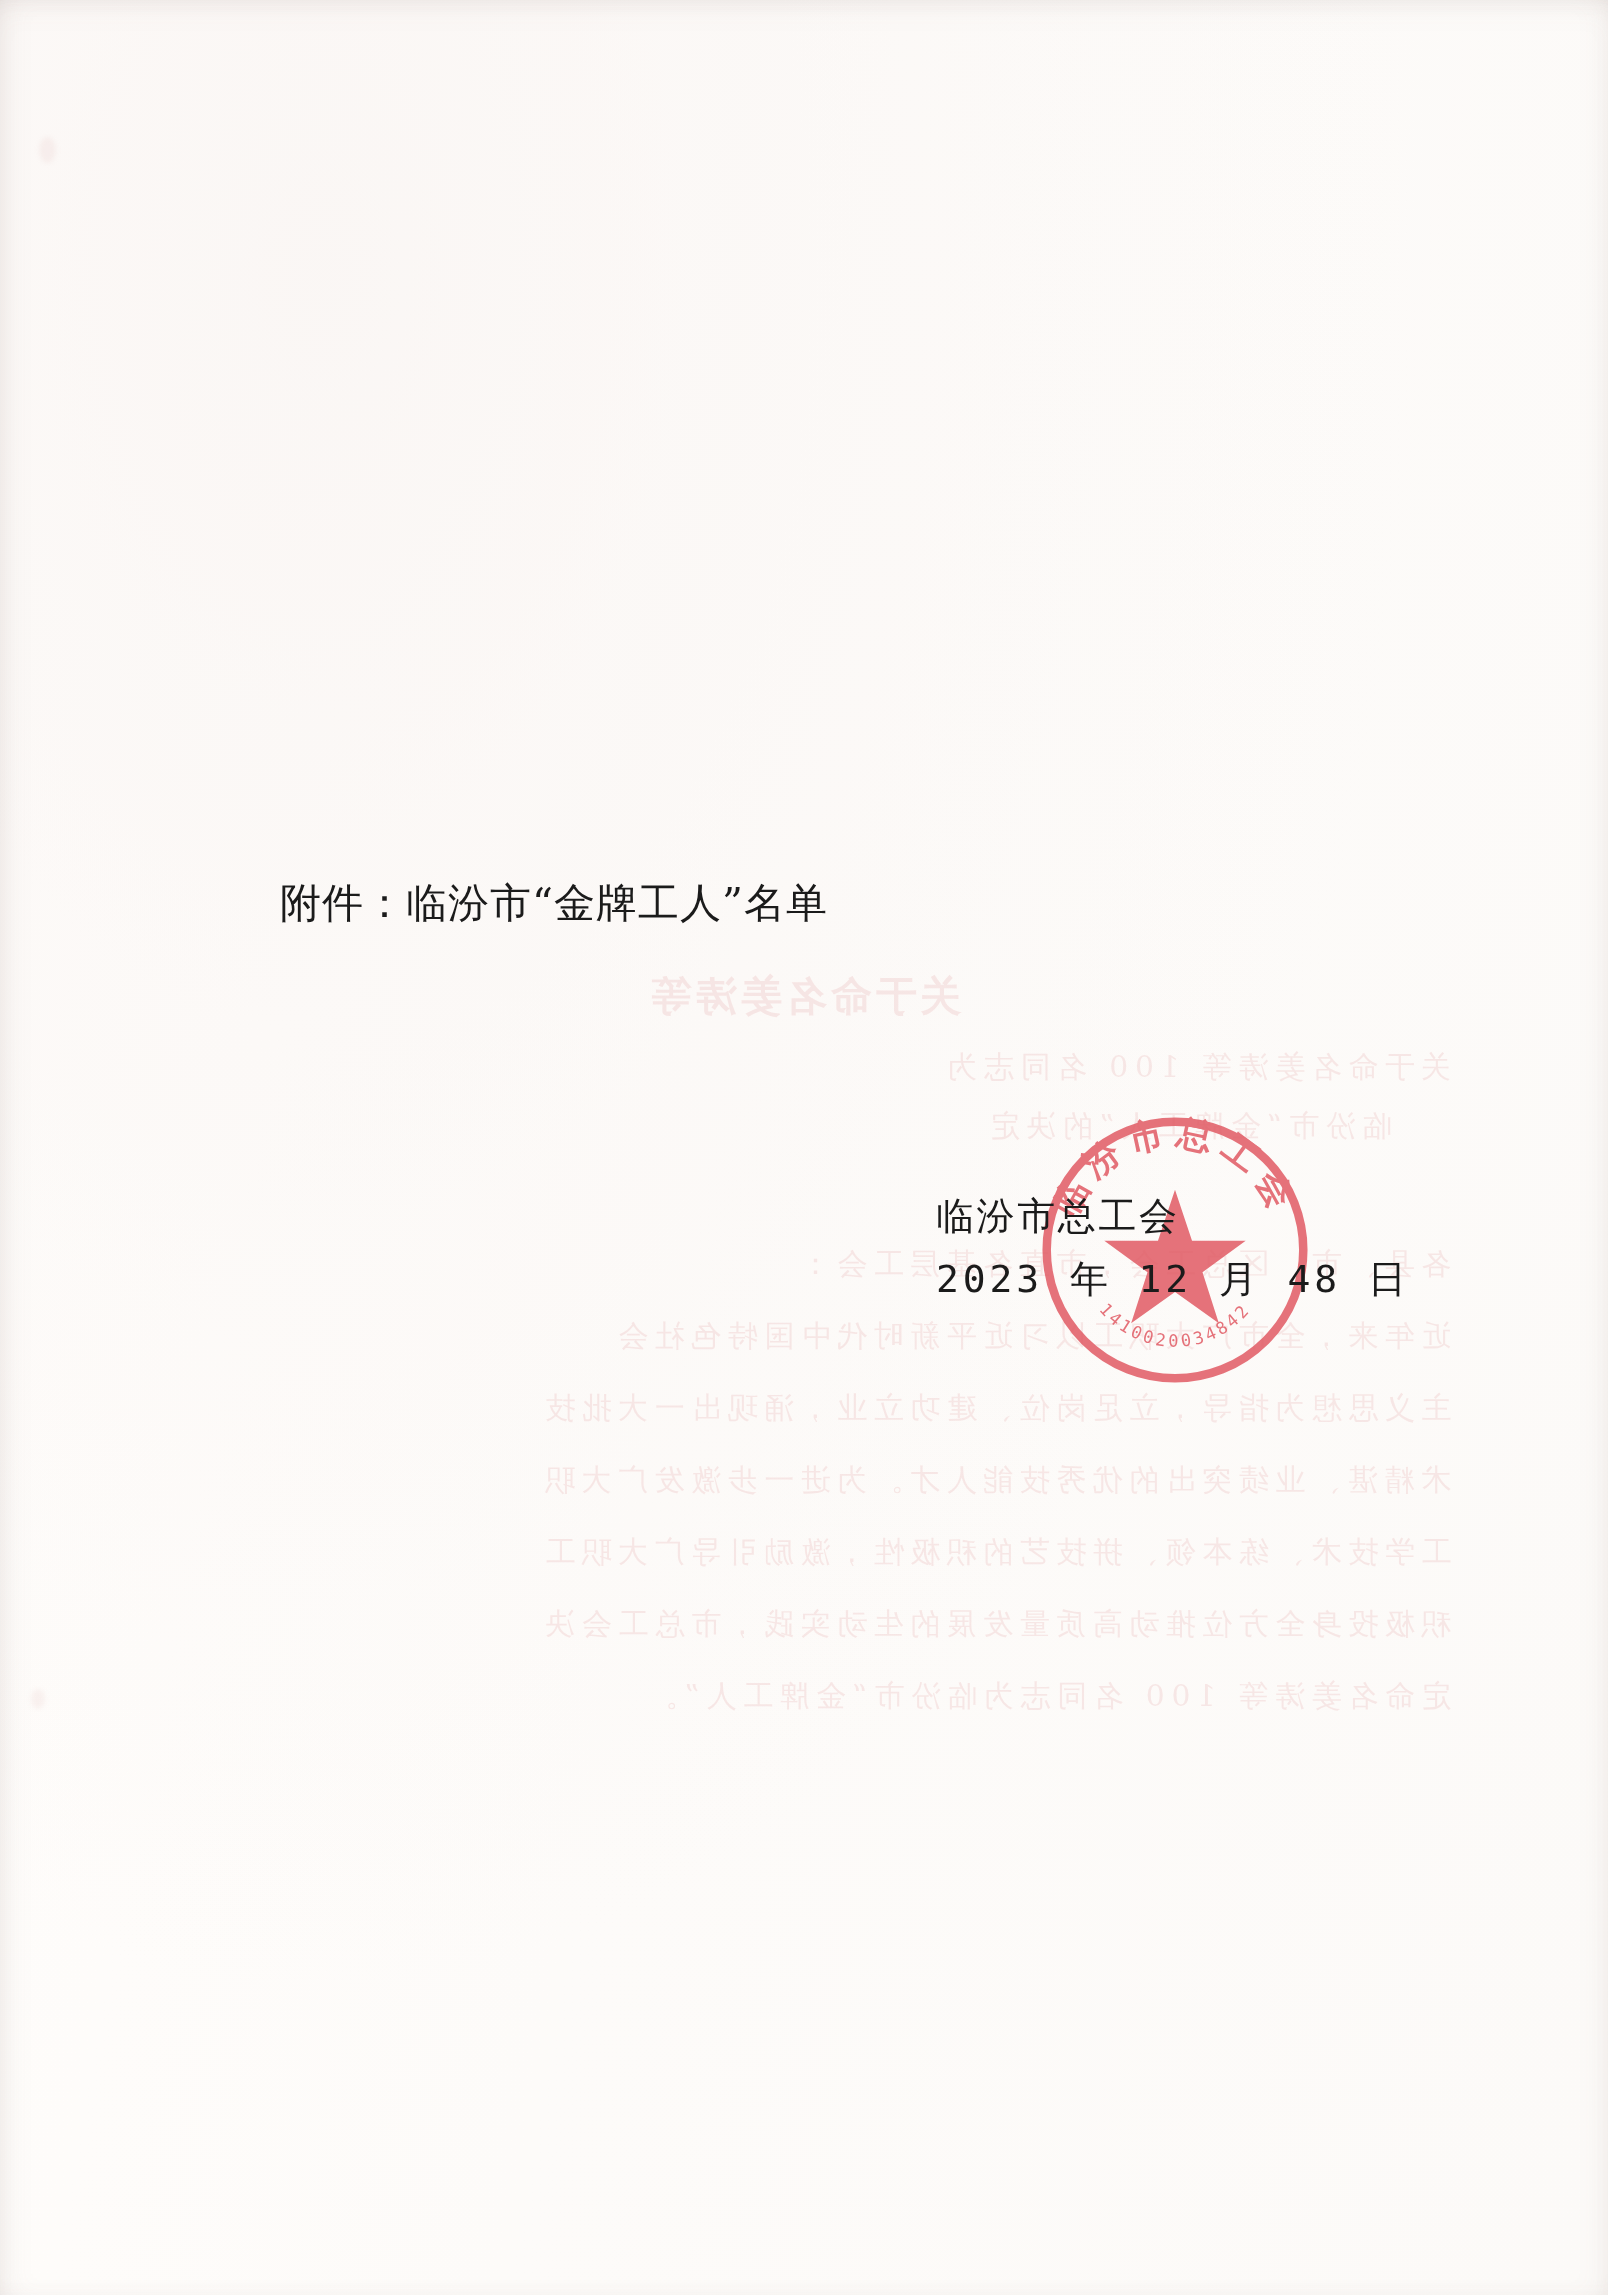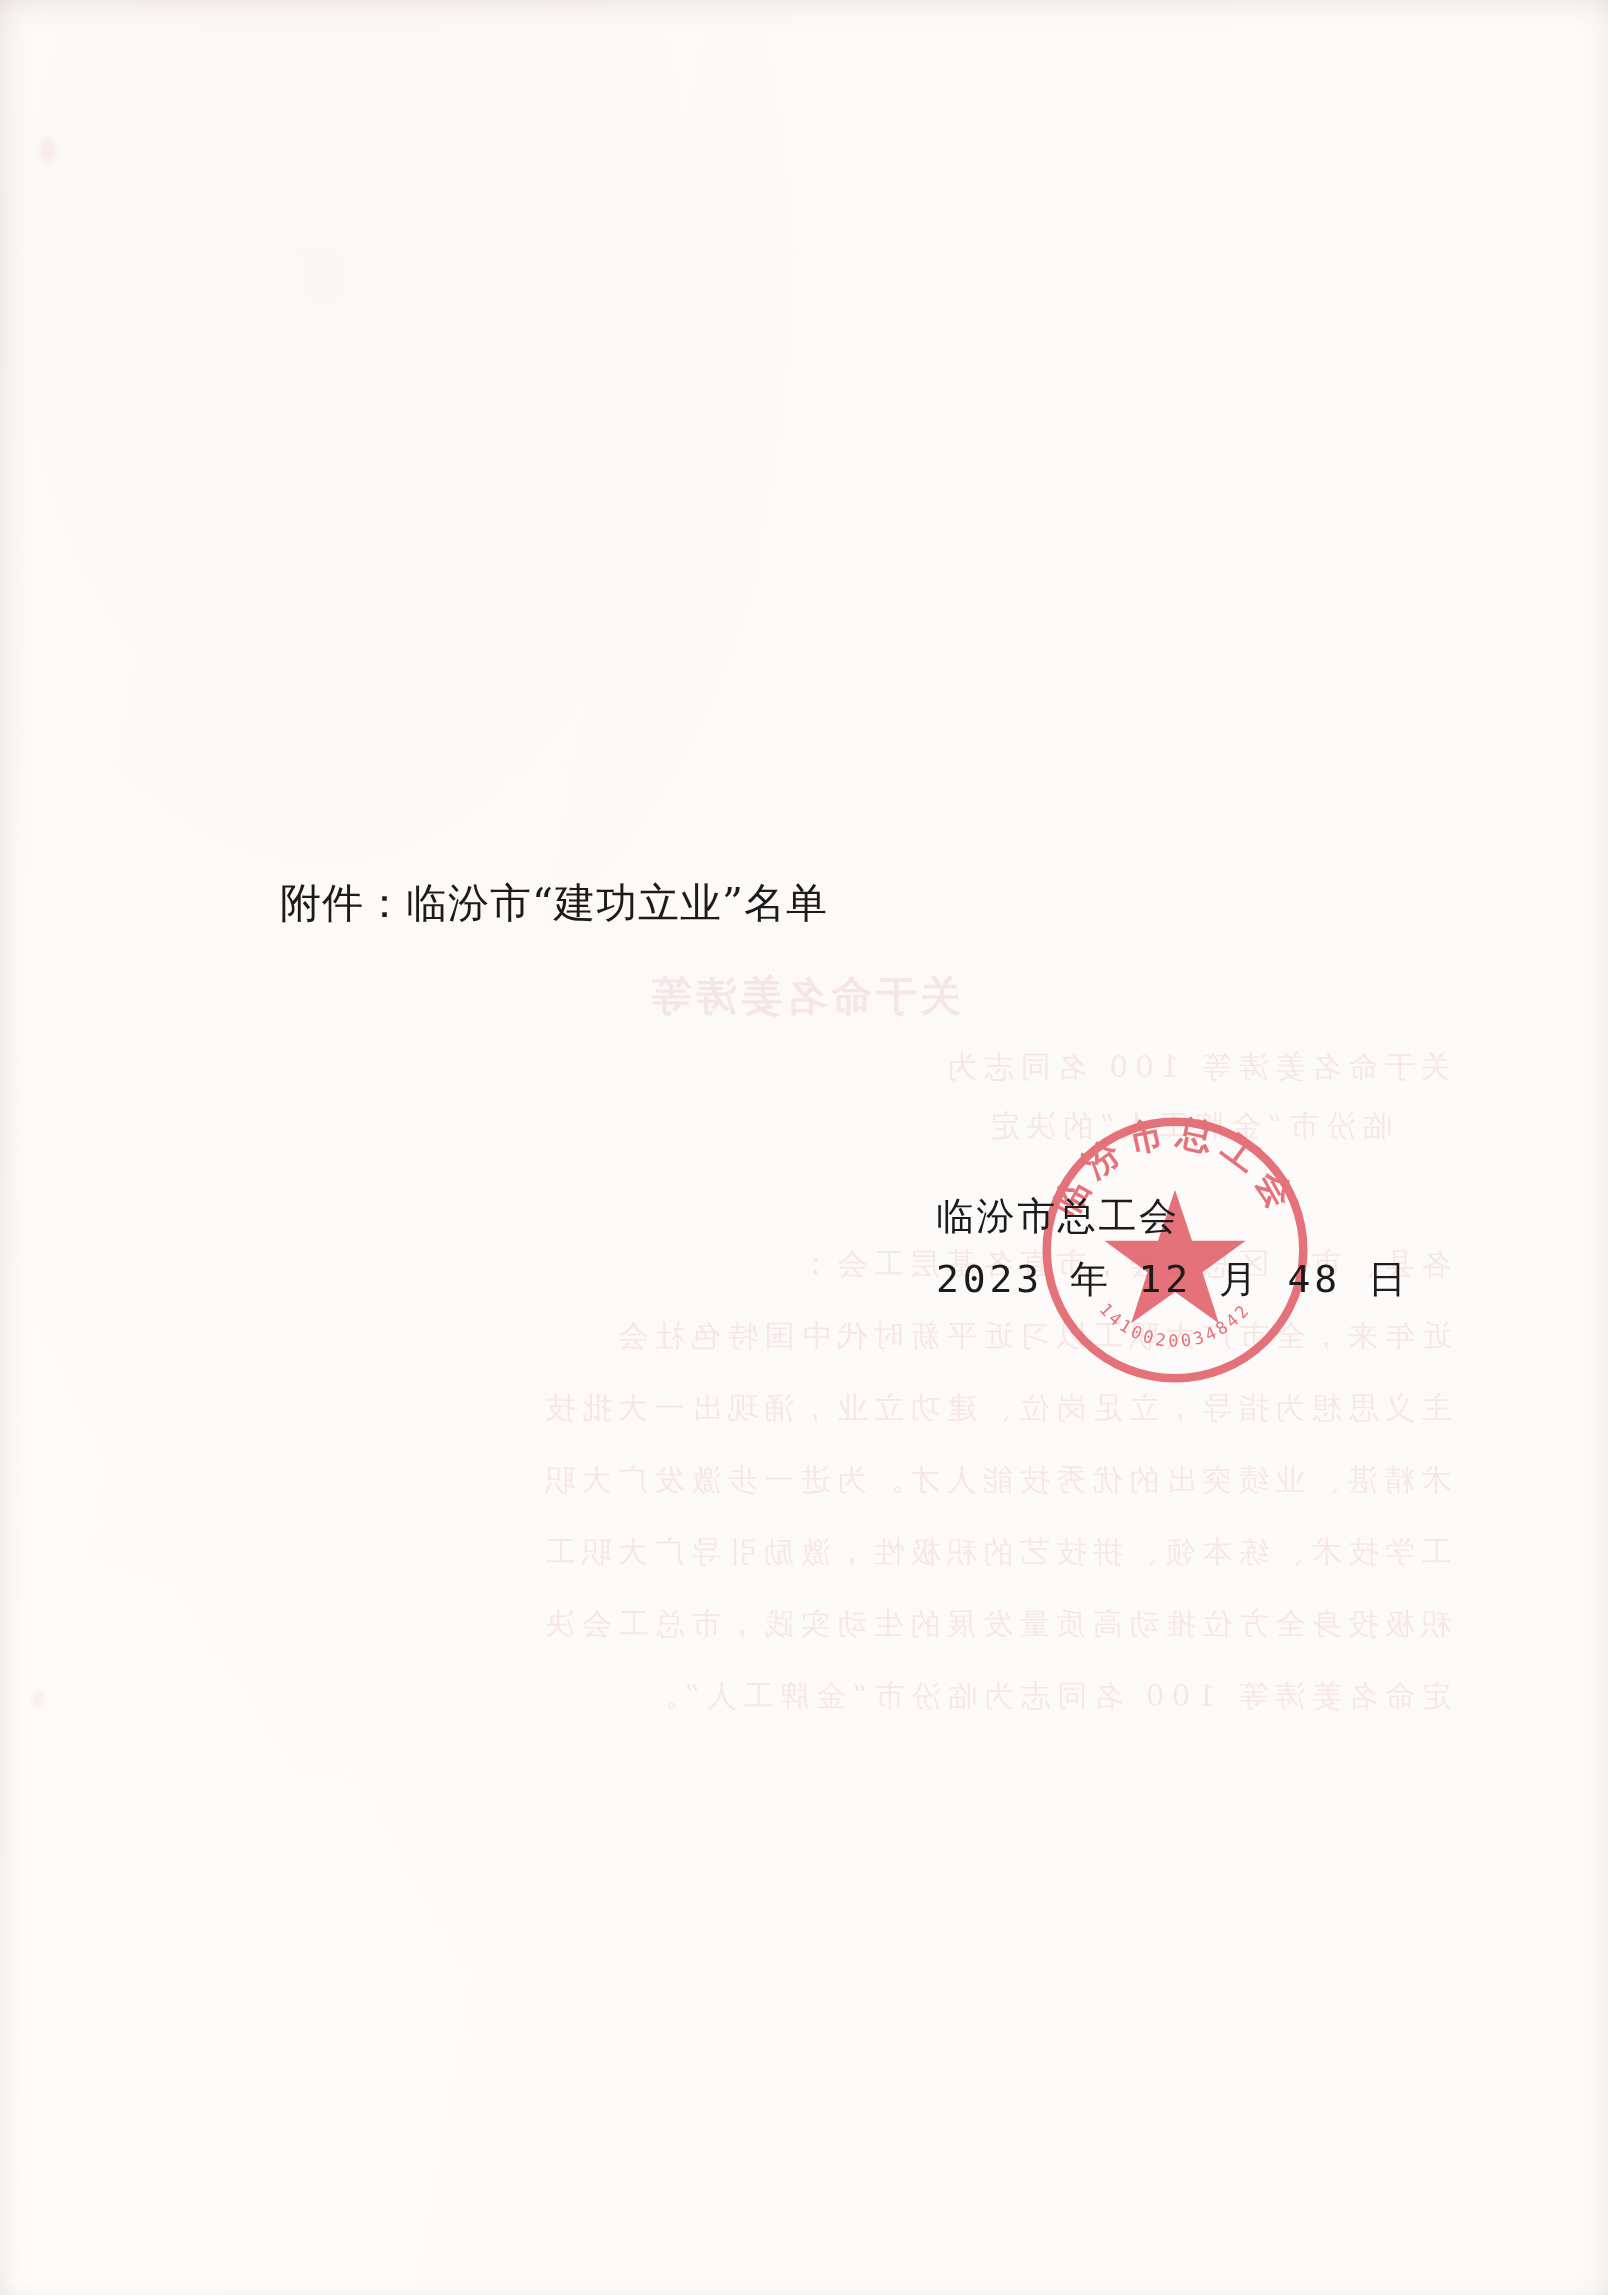--- a/index.html
+++ b/index.html
@@ -158,21 +158,21 @@
     <div class="b-line" style="left:157px; top:1460px;">术精湛、业绩突出的优秀技能人才。为进一步激发广大职</div>
     <div class="b-line" style="left:157px; top:1532px;">工学技术、练本领、拼技艺的积极性，激励引导广大职工</div>
     <div class="b-line" style="left:157px; top:1604px;">积极投身全方位推动高质量发展的生动实践，市总工会决</div>
     <div class="b-line" style="left:157px; top:1676px;">定命名姜涛等 100 名同志为临汾市“金牌工人”。</div>
   </div>
 
   <div class="smudge" style="left:39px; top:137px; width:17px; height:26px;"></div>
   <div class="smudge" style="left:31px; top:1689px; width:14.4px; height:19.6px;"></div>
 
 
-  <div class="attach">附件：临汾市“建功立业”名单</div>
+  <div class="attach">附件：临汾市“金牌工人”名单</div>
 
   <svg class="seal" viewBox="0 0 440 440" xmlns="http://www.w3.org/2000/svg">
     <defs>
       <path id="sealTopArc" d="M 60,220 A 160,160 0 0 1 380,220"></path>
       <path id="sealBottomArc" d="M 72,220 A 148,148 0 0 0 368,220"></path>
     </defs>
     <circle cx="220" cy="220" r="196" fill="none" stroke="#e0555f" stroke-width="13"></circle>
     <polygon points="220,128 246,206 328,206 262,254 287,332 220,284 153,332 178,254 112,206 194,206" fill="#e0555f"></polygon>
     <text font-family="DejaVu Serif, Liberation Serif, serif" font-size="54" font-weight="bold" fill="#e0555f" letter-spacing="14">
       <textPath href="#sealTopArc" startOffset="50%" text-anchor="middle">临汾市总工会</textPath>

